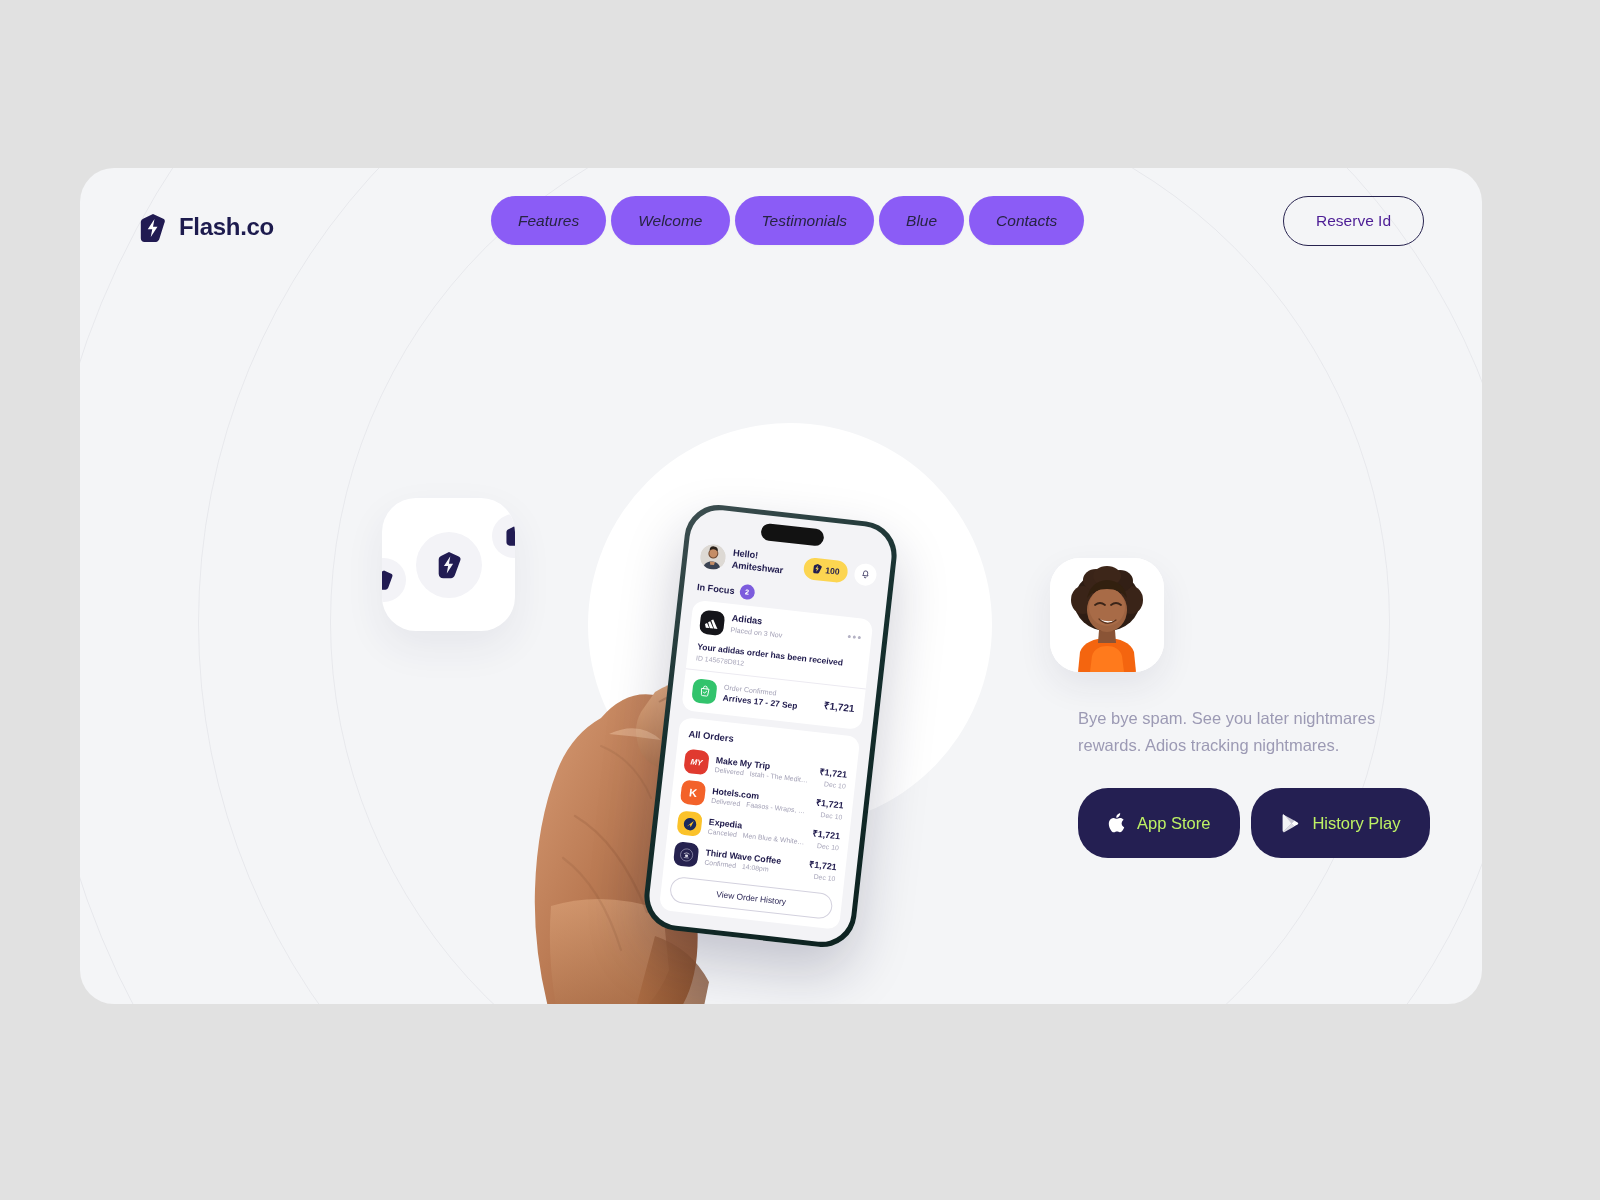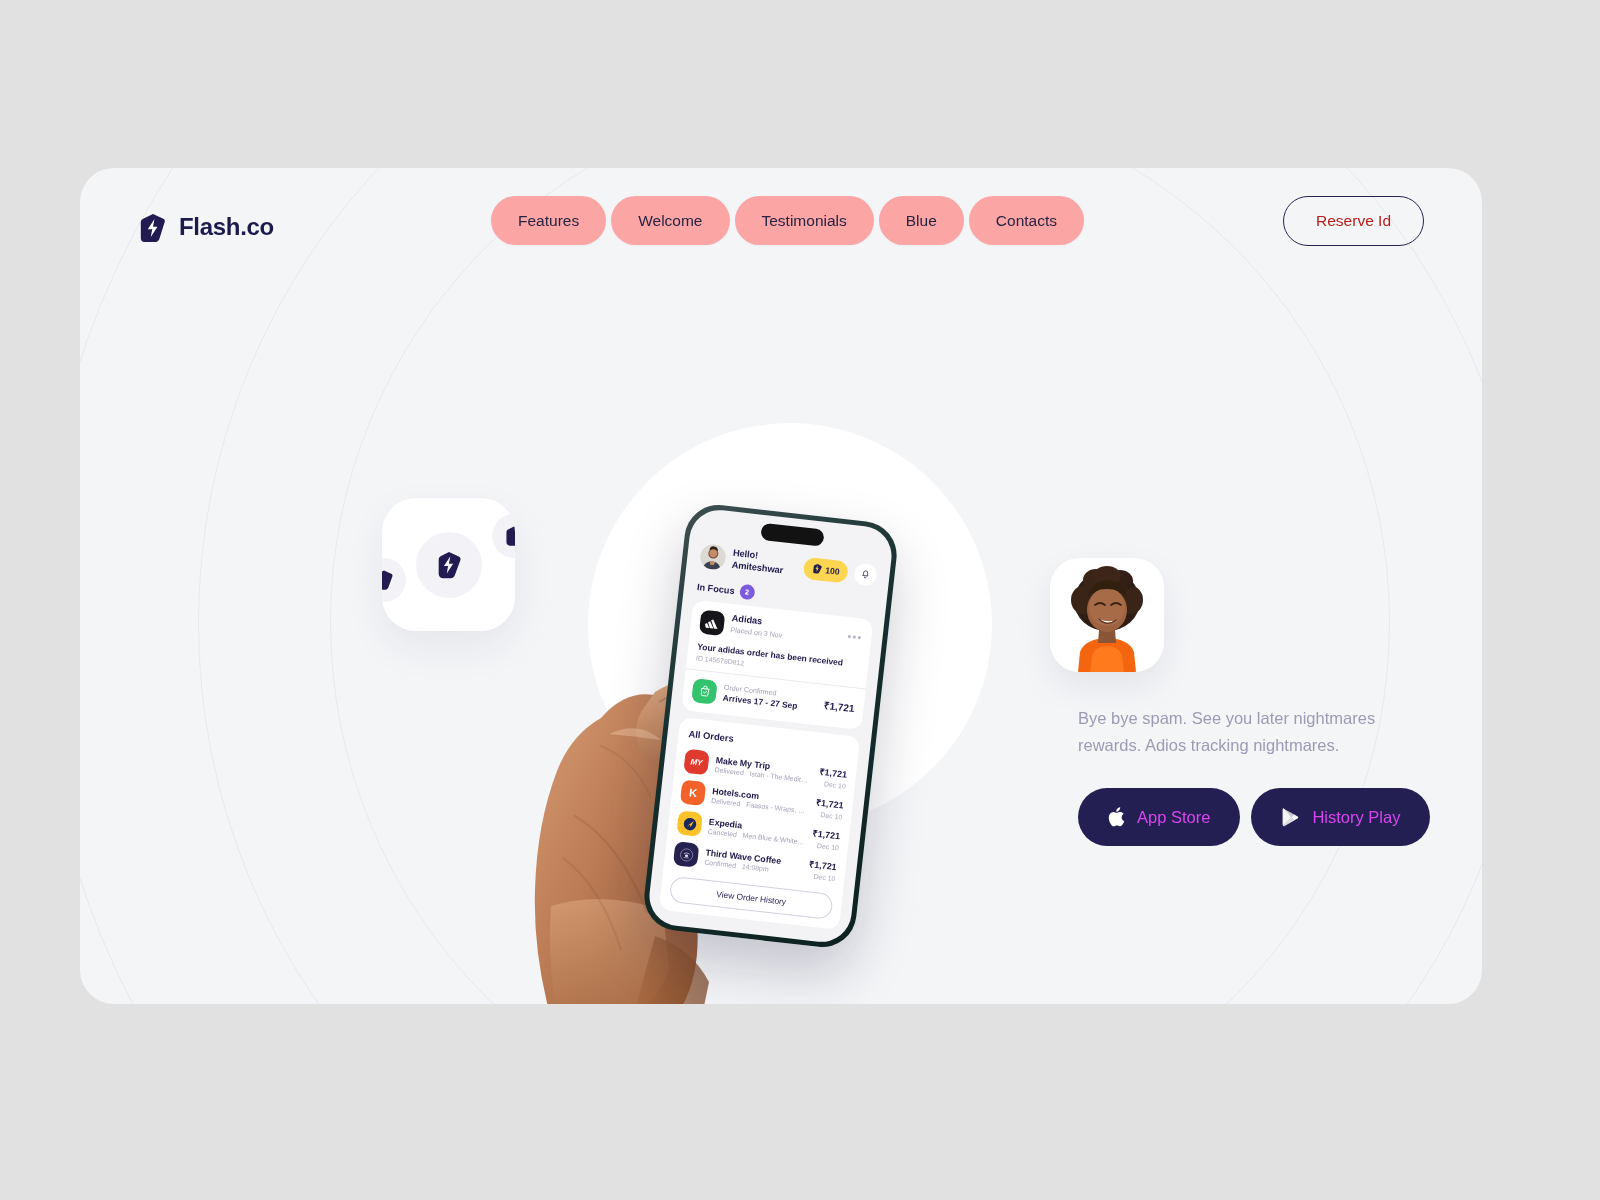--- a/index.html
+++ b/index.html
@@ -79,43 +79,44 @@
   }
 
   .main-nav {
     position: absolute;
     left: 411px;
     top: 28px;
     display: flex;
     gap: 5px;
   }
   .nav-pill {
-    background: #fca5a5;
+    background: #8b5cf6;
     border: none;
     border-radius: 28px;
     height: 49px;
     padding: 0 27px;
     font-size: 15.5px;
     color: #272443;
     font-family: "Liberation Sans", sans-serif;
     cursor: pointer;
     white-space: nowrap;
     box-shadow: 0 1px 2px rgba(30,28,70,0.03);
+    font-style: italic;
   }
 
   .reserve-btn {
     position: absolute;
     right: 58px;
     top: 28px;
     height: 50px;
     padding: 0 32px;
     border-radius: 28px;
     border: 1.4px solid #27234f;
     background: transparent;
-    color: #b91c1c;
+    color: #4c1d95;
     font-size: 15.5px;
     font-family: "Liberation Sans", sans-serif;
     cursor: pointer;
   }
 
   
   .headline {
     position: absolute;
     left: 0; right: 0;
     top: 168px;
@@ -199,26 +200,26 @@
     left: 998px;
     top: 620px;
     display: flex;
     gap: 11px;
     z-index: 30;
   }
   .store-btn {
     display: flex;
     align-items: center;
     gap: 12px;
-    height: 58px;
+    height: 70px;
     padding: 0 30px;
     border: none;
     border-radius: 30px;
     background: #241f52;
-    color: #d946ef;
+    color: #bef264;
     font-size: 16.5px;
     font-family: "Liberation Sans", sans-serif;
     cursor: pointer;
     white-space: nowrap;
   }
   .store-btn svg { display: block; flex: 0 0 auto; }
 
   
   .phone-scene {
     position: absolute;

